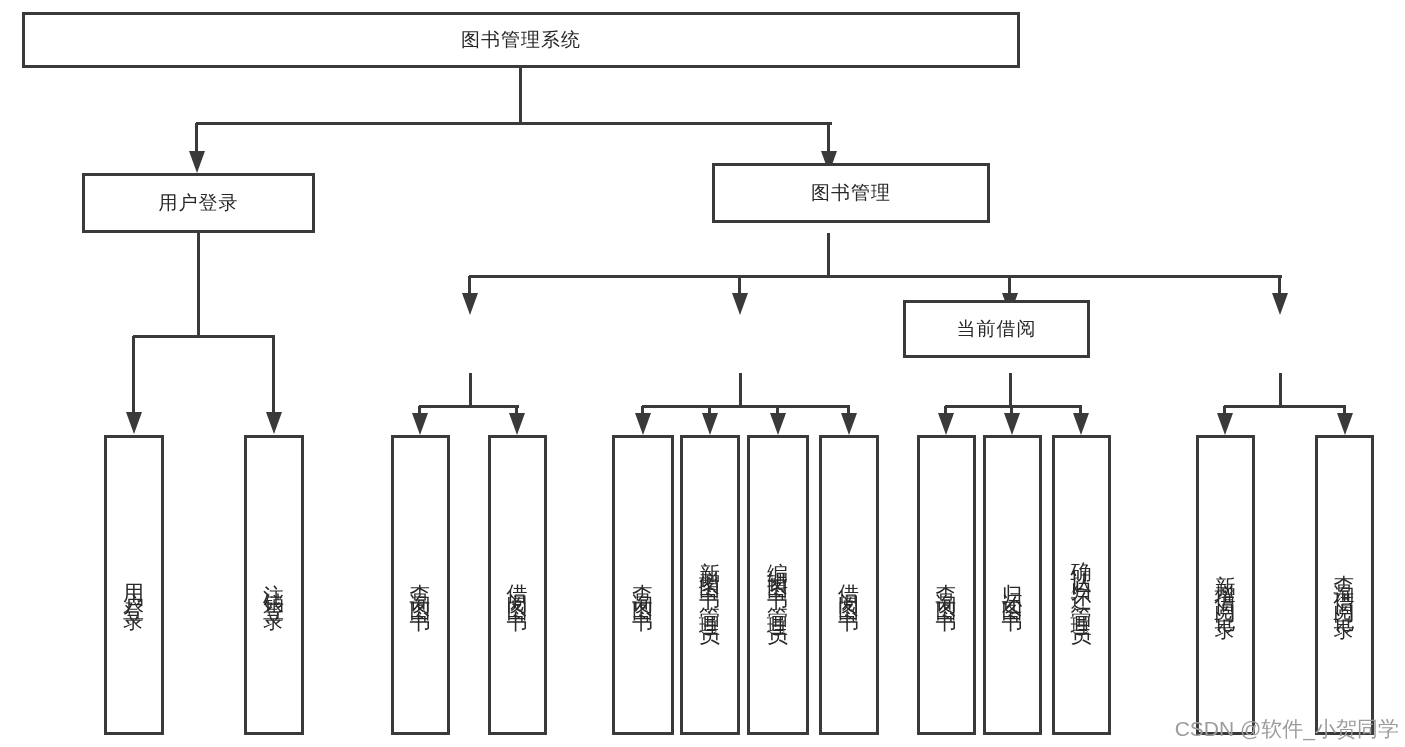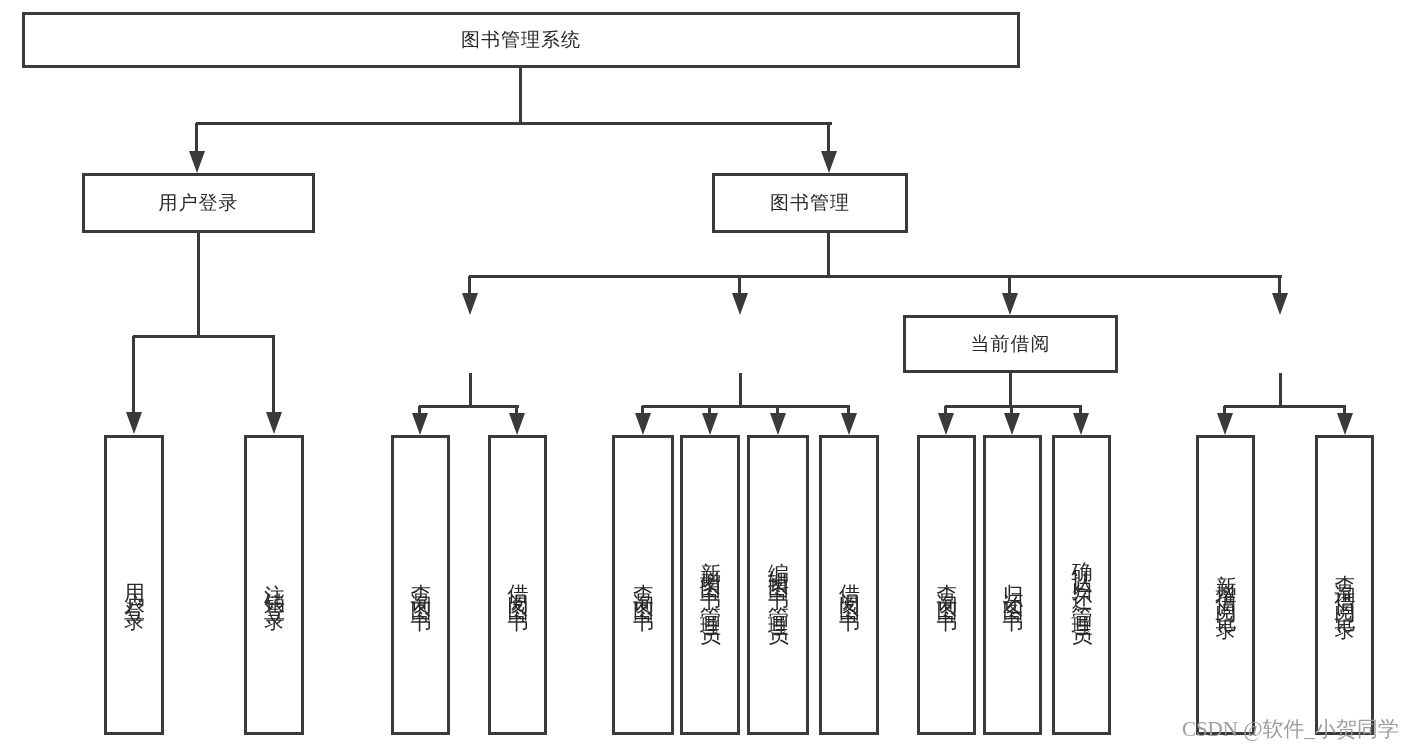--- a/index.html
+++ b/index.html
@@ -6,21 +6,21 @@
     --line:#3a3a3a;
     --text:#282828;
     --watermark:#9c9c9c;
     --bg:#ffffff;
   }
   html,body{margin:0;padding:0;background:var(--bg);}
   .canvas{
     position:relative;
     width:1405px;height:747px;
     background:var(--bg);
-    font-family:Liberation Serif, serif;
+    font-family:Liberation Sans, sans-serif;
     color:var(--text);
     overflow:hidden;
   }
   
   .node{
     position:absolute;
     box-sizing:border-box;
     border:3px solid var(--line);
     background:#fff;
     display:flex;
@@ -75,37 +75,37 @@
   </div>
 
   <div class="vline" style="left:519px;top:68px;height:56px;"></div>
   <div class="hline" style="left:196px;top:122px;width:636px;"></div>
   <div class="arrow" style="left:188px;top:123px;height:50px;"></div>
   <div class="arrow" style="left:820px;top:123px;height:50px;"></div>
 
   <div class="node h" style="left:82px;top:173px;width:233px;height:60px;">
     <span>用户登录</span>
   </div>
-  <div class="node h" style="left:712px;top:173px;width:196px;height:60px;">
+  <div class="node h" style="left:712px;top:163px;width:278px;height:60px;">
     <span>图书管理</span>
   </div>
 
   <div class="vline" style="left:197px;top:233px;height:105px;"></div>
   <div class="hline" style="left:133px;top:335px;width:142px;"></div>
   <div class="arrow" style="left:125px;top:336px;height:98px;"></div>
   <div class="arrow" style="left:265px;top:336px;height:98px;"></div>
 
   <div class="vline" style="left:827px;top:233px;height:45px;"></div>
   <div class="hline" style="left:469px;top:275px;width:813px;"></div>
   <div class="arrow" style="left:461px;top:276px;height:39px;"></div>
   <div class="arrow" style="left:731px;top:276px;height:39px;"></div>
   <div class="arrow" style="left:1001px;top:276px;height:39px;"></div>
   <div class="arrow" style="left:1271px;top:276px;height:39px;"></div>
 
-  <div class="node h" style="left:903px;top:315px;width:215px;height:58px;">
+  <div class="node h" style="left:903px;top:300px;width:187px;height:58px;">
     <span>当前借阅</span>
   </div>
 
   <div class="vline" style="left:469px;top:373px;height:35px;"></div>
   <div class="hline" style="left:419px;top:405px;width:100px;"></div>
   <div class="arrow" style="left:411px;top:406px;height:29px;"></div>
   <div class="arrow" style="left:508px;top:406px;height:29px;"></div>
 
   <div class="vline" style="left:739px;top:373px;height:35px;"></div>
   <div class="hline" style="left:642px;top:405px;width:208px;"></div>

